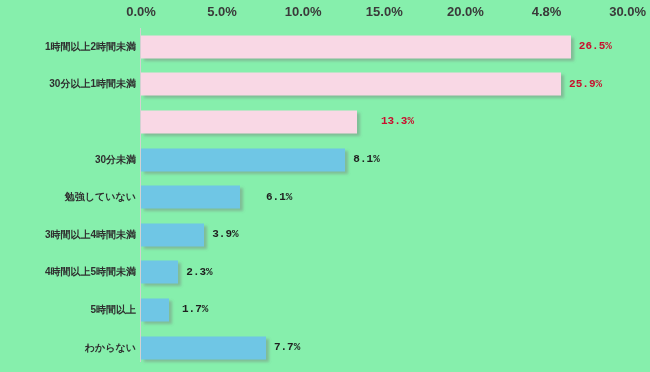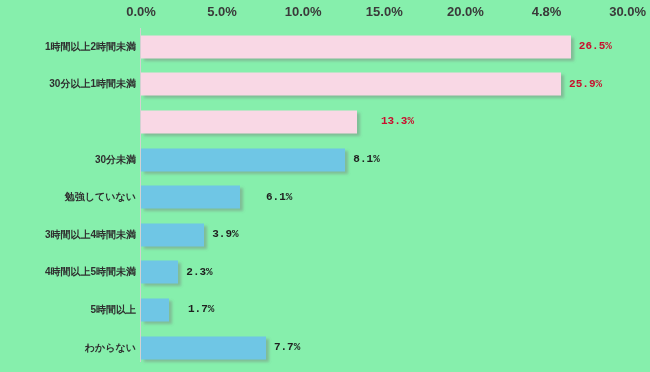--- a/index.html
+++ b/index.html
@@ -114,21 +114,21 @@
         <div class="cat-label">4時間以上5時間未満</div>
         <div class="bar-wrap">
           <div class="bar blue" style="width: 37.306px; background: rgb(111, 198, 229);"></div>
           <div class="val-label dark" style="left: 45.306px; color: rgb(31, 31, 31);">2.3%</div>
         </div>
       </div>
       <div class="row">
         <div class="cat-label">5時間以上</div>
         <div class="bar-wrap">
           <div class="bar blue" style="width: 27.574px; background: rgb(111, 198, 229);"></div>
-          <div class="val-label dark" style="left: 47px; color: rgb(31, 31, 31); text-align: right;">1.7%</div>
+          <div class="val-label dark" style="left: 41px; color: rgb(31, 31, 31); text-align: right;">1.7%</div>
         </div>
       </div>
       <div class="row">
         <div class="cat-label">わからない</div>
         <div class="bar-wrap">
           <div class="bar blue" style="width: 124.894px; background: rgb(111, 198, 229);"></div>
           <div class="val-label dark" style="left: 132.894px; color: rgb(31, 31, 31);">7.7%</div>
         </div>
       </div>
     </div>

